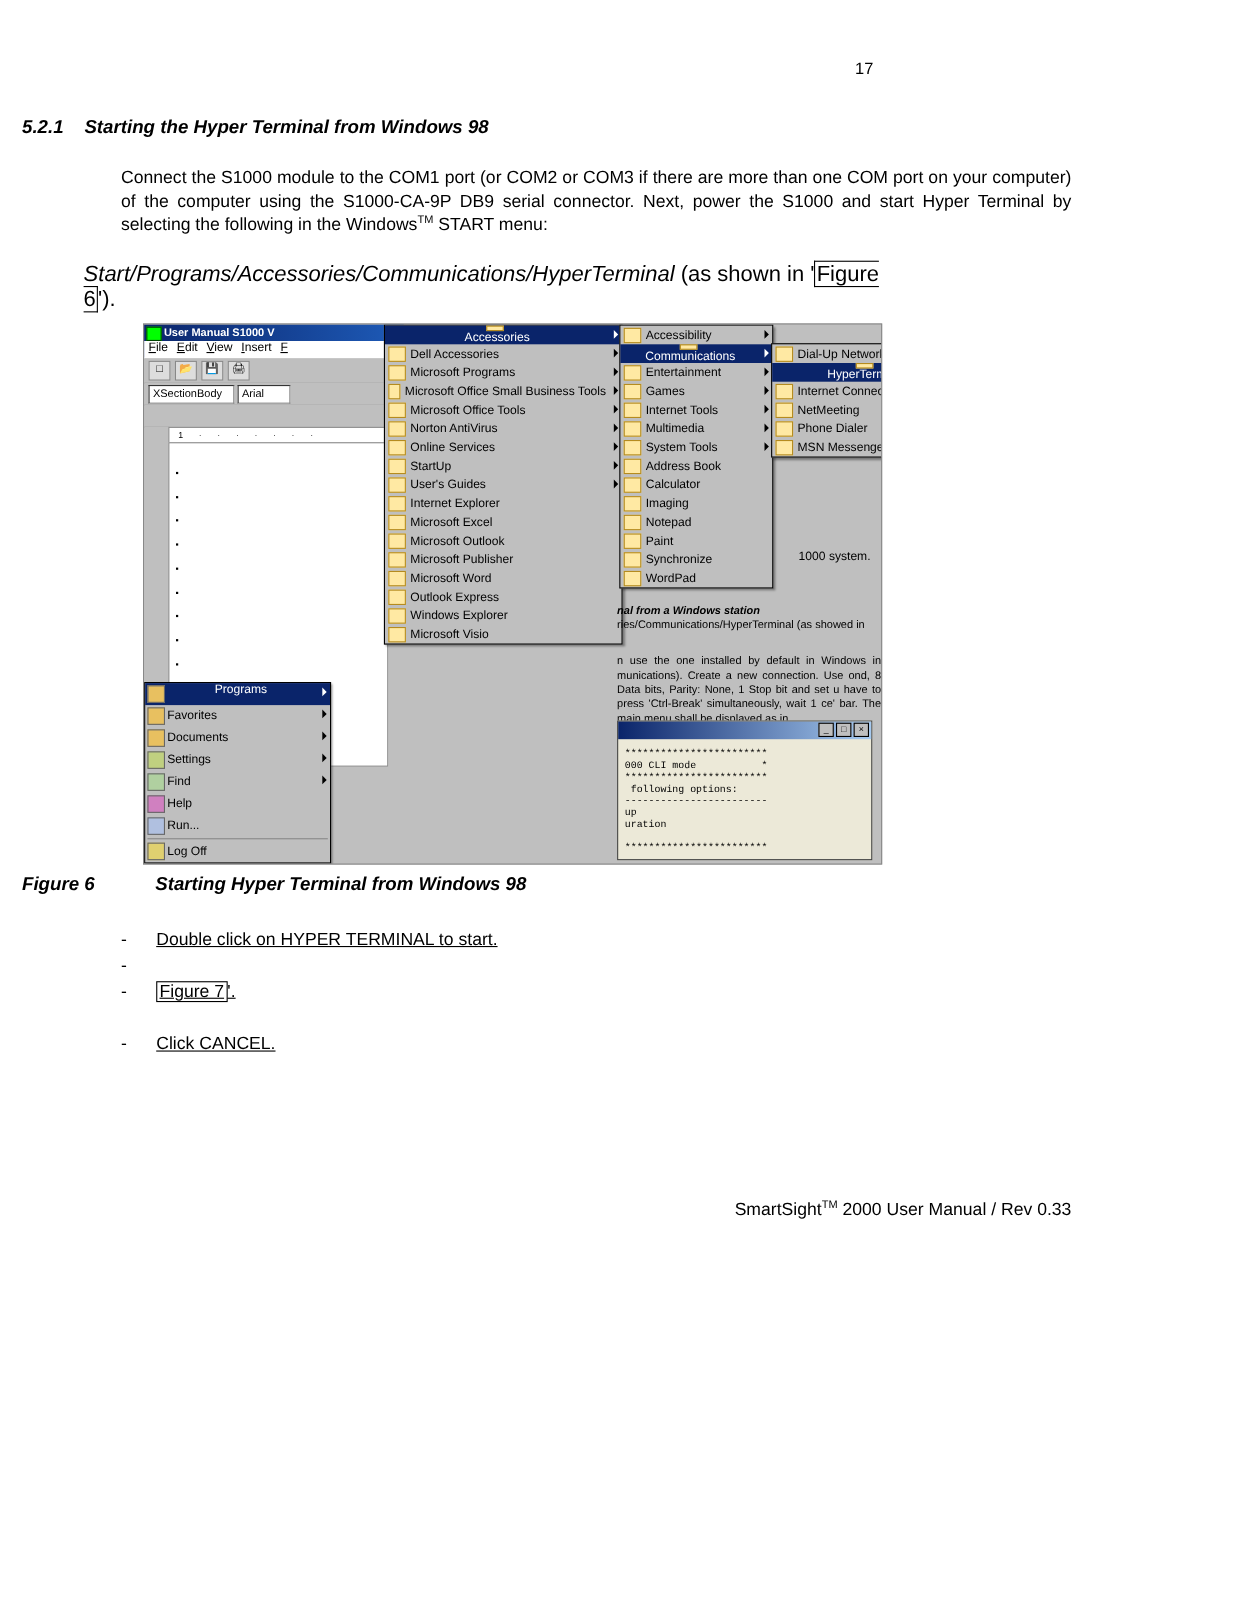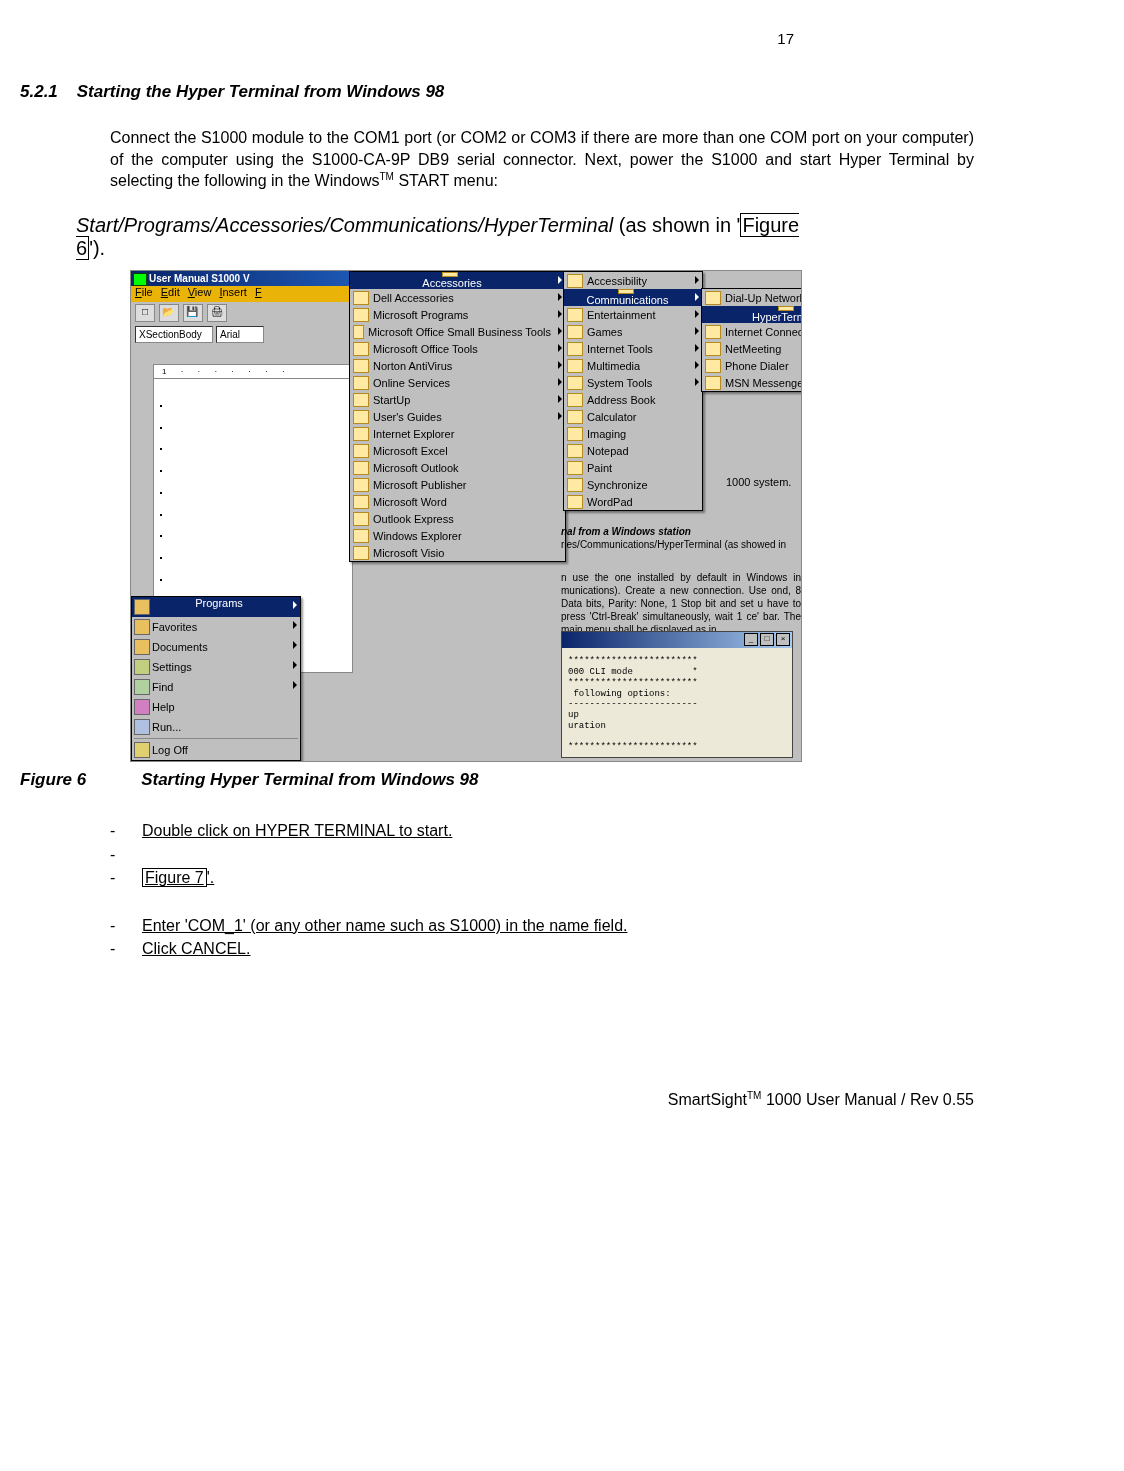--- a/index.html
+++ b/index.html
@@ -10,20 +10,21 @@
     margin: 0;
     padding: 30px 40px 30px 20px;
     width: 1064px;
     box-sizing: border-box;
   }
   .page-number {
     text-align: right;
     font-size: 15px;
     margin-bottom: 35px;
     padding-right: 230px;
+    margin-top: 24px;
   }
   .section-heading {
     font-weight: bold;
     font-style: italic;
     font-size: 17px;
     margin-bottom: 25px;
   }
   .body-text {
     margin-left: 90px;
     margin-right: 50px;
@@ -73,21 +74,21 @@
   }
   .titlebar .app-icon {
     position: absolute; left: 2px; top: 2px; width: 12px; height: 11px;
     background: #0f0; border: 1px solid #040;
   }
   .menubar {
     position: absolute;
     left: 0; top: 15px;
     height: 16px;
     width: 220px;
-    background: #eab308;
+    background: #ffffff;
     border-bottom: 1px solid #888;
     padding-left: 4px;
   }
   .menubar span { margin-right: 8px; font-size: 11px; }
   .menubar span u { text-decoration: underline; }
   .toolbar1 {
     position: absolute;
     left: 0; top: 31px;
     height: 22px; width: 220px;
     background: #bfbfbf;
@@ -562,19 +563,18 @@
 
 <ul class="bullets">
   <li>Double click on HYPER TERMINAL to start.</li>
   <li></li>
   <li class="figref"><span class="box">Figure 7</span><span>'.</span></li>
 </ul>
 
 <div class="blank-line"></div>
 
 <ul class="bullets">
-  <li>Enter 'COM_1' (or any other name such as S1000) in the name field.</li>
   <li>Click CANCEL.</li>
 </ul>
 
 <div class="footer">
-  <span>SmartSight</span><span class="tm">TM</span><span> 1000 User Manual / Rev 0.55</span>
+  <span>SmartSight</span><span class="tm">TM</span><span> 2000 User Manual / Rev 0.33</span>
 </div>
 
 </body></html>

